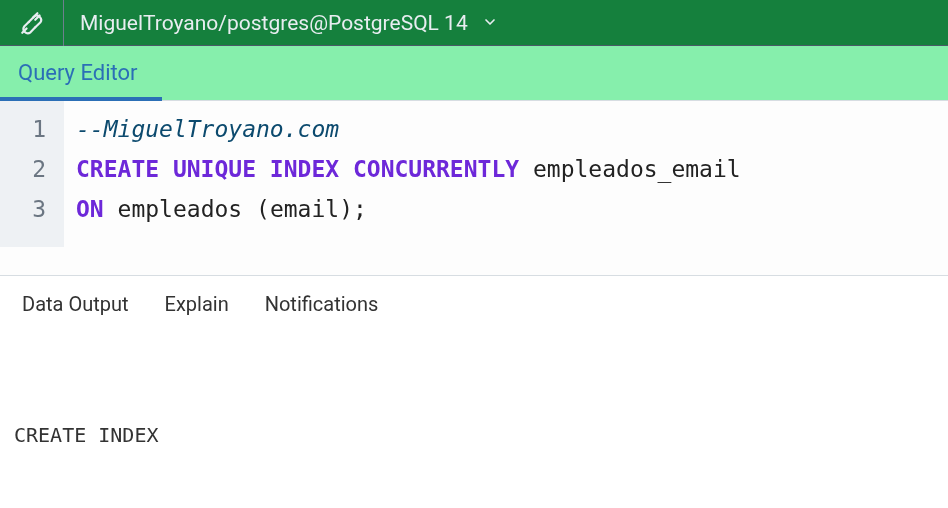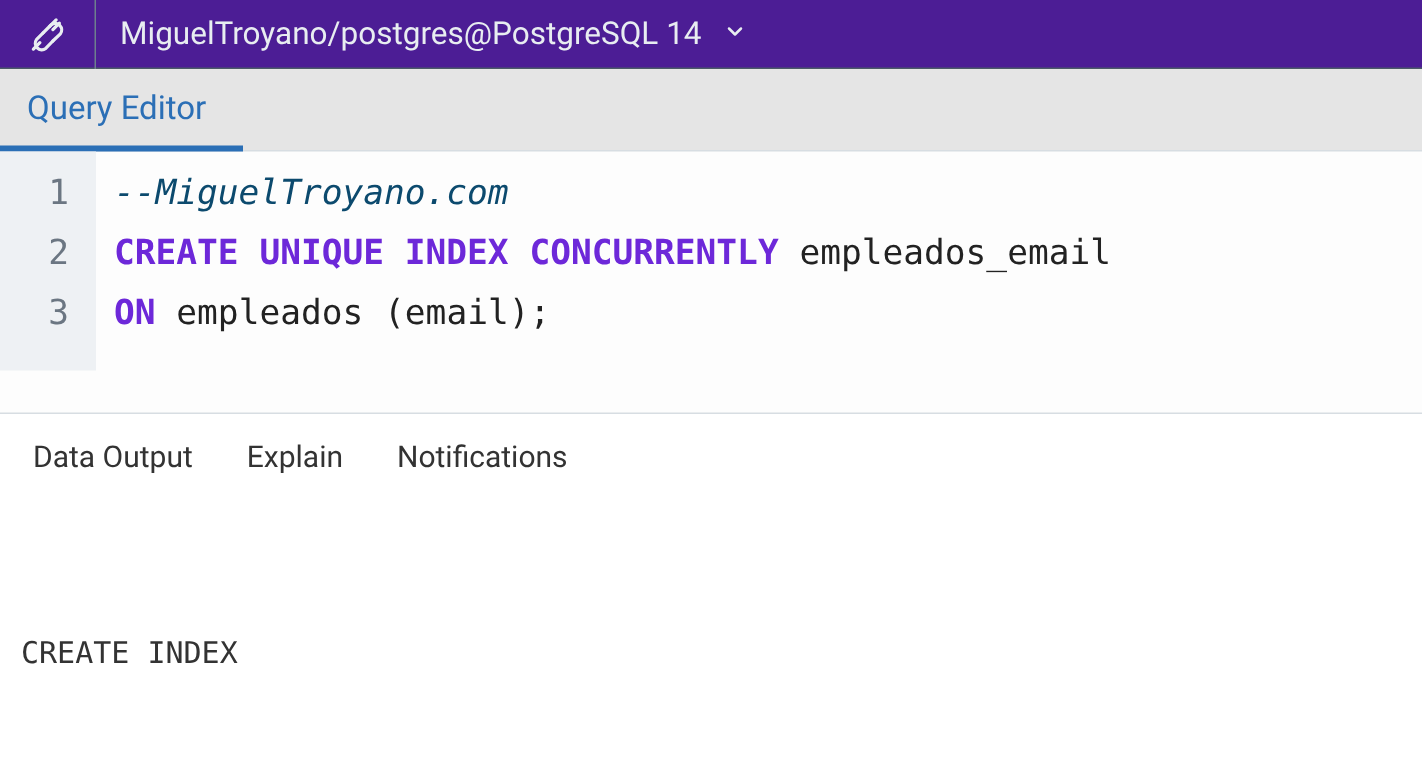--- a/index.html
+++ b/index.html
@@ -6,21 +6,21 @@
   body {
     font-family: -apple-system, BlinkMacSystemFont, "Segoe UI", Roboto, sans-serif;
     font-size: 20px;
     color: #222;
     background: #fff;
     width: 948px;
     height: 508px;
     overflow: hidden;
   }
   .header {
-    background: #4c1d95;
+    background: #15803d;
     color: #e8edf1;
     display: flex;
     align-items: center;
     height: 46px;
     border-bottom: 1px solid #4a5a68;
   }
   .header-icon-box {
     width: 64px;
     height: 46px;
     display: flex;
@@ -40,21 +40,21 @@
   }
   .chev-down {
     display: inline-block;
     margin-left: 4px;
   }
   .chev-down svg { width: 16px; height: 16px; stroke: #e8edf1; }
   .upper-tabs {
     display: flex;
     align-items: center;
     height: 54px;
-    background: #e5e5e5;
+    background: #86efac;
   }
   .upper-tab {
     padding: 14px 24px 12px 18px;
     font-size: 22px;
     color: #444;
     cursor: pointer;
     border-bottom: 4px solid transparent;
   }
   .upper-tab.active {
     color: #2b6fb6;

